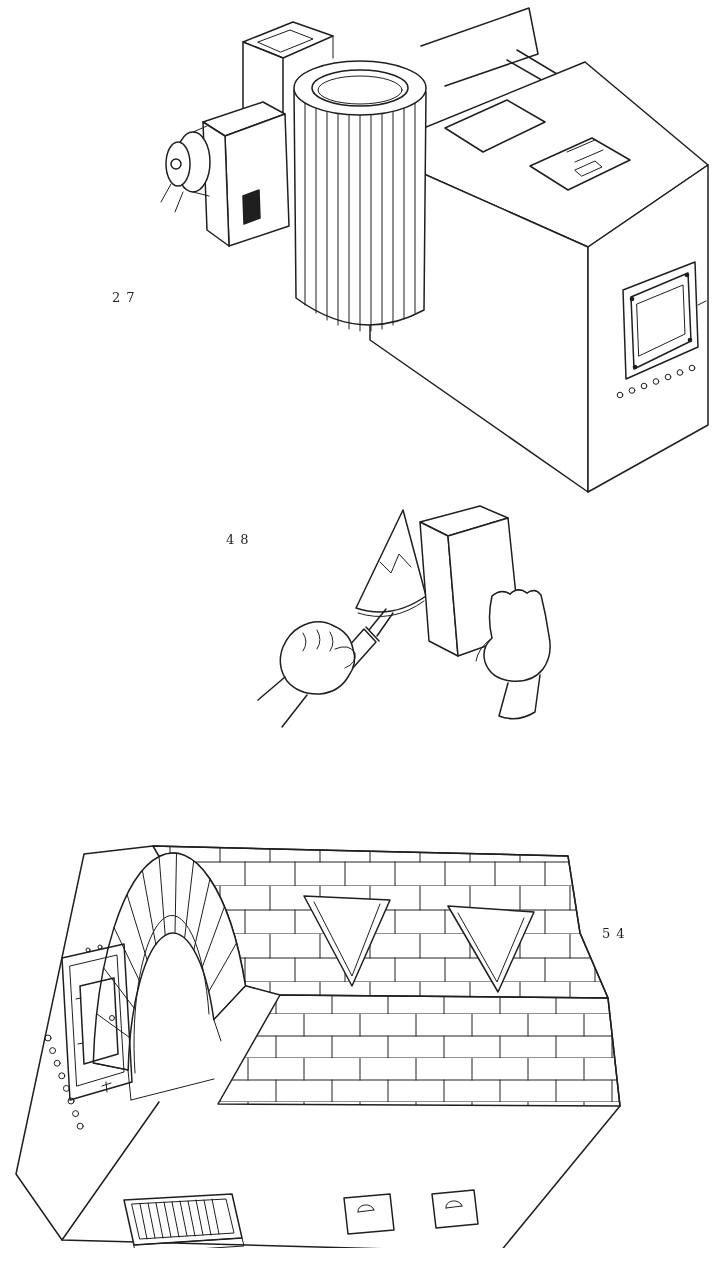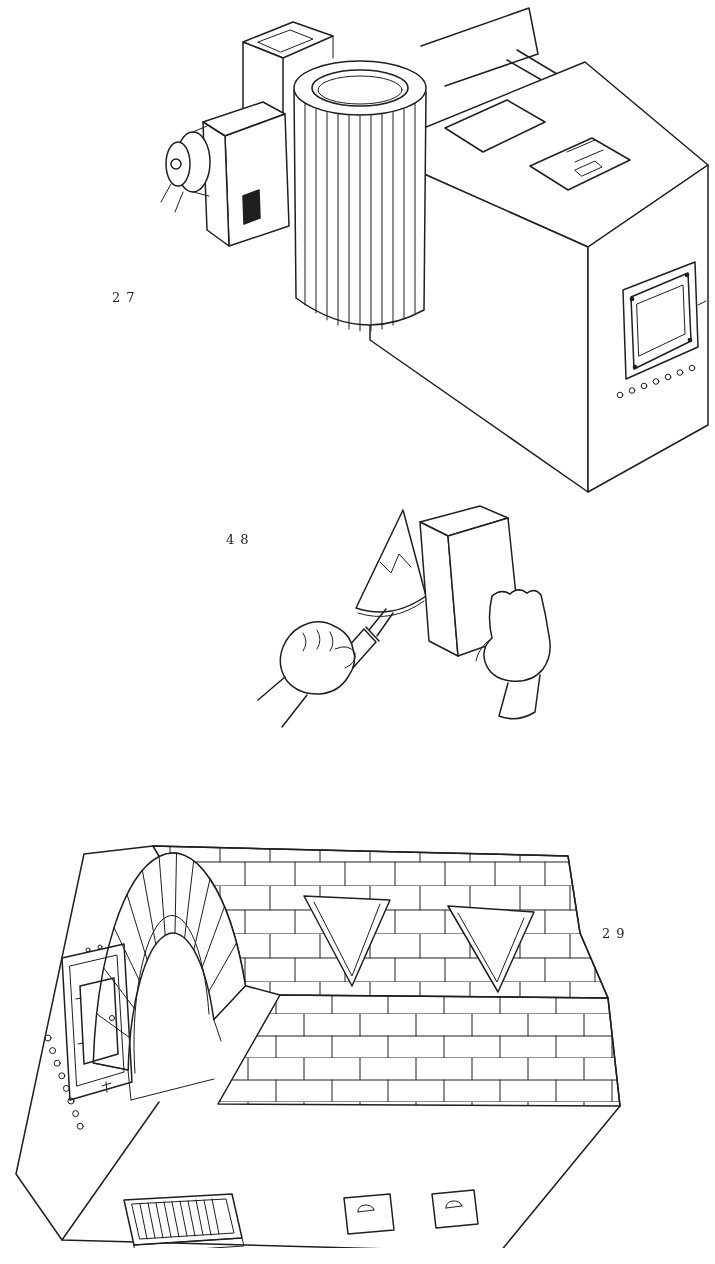--- a/index.html
+++ b/index.html
@@ -173,15 +173,15 @@
           <path class="w" d="M336,360 L382,356 L386,392 L340,396 Z"></path>
           <path class="t" d="M350,374 A8,6 0 0 1 366,372 M350,374 L366,372"></path>
         </g>
         <g>
           <path class="w" d="M424,356 L466,352 L470,386 L428,390 Z"></path>
           <path class="t" d="M438,370 A8,6 0 0 1 454,368 M438,370 L454,368"></path>
         </g>
       </g>
     </svg>
   </div>
-  <div class="fig-label" style="left:602px; top:926px;">29</div>
+  <div class="fig-label" style="left:602px; top:926px;">54</div>
 
 </div>
 
 </body></html>

